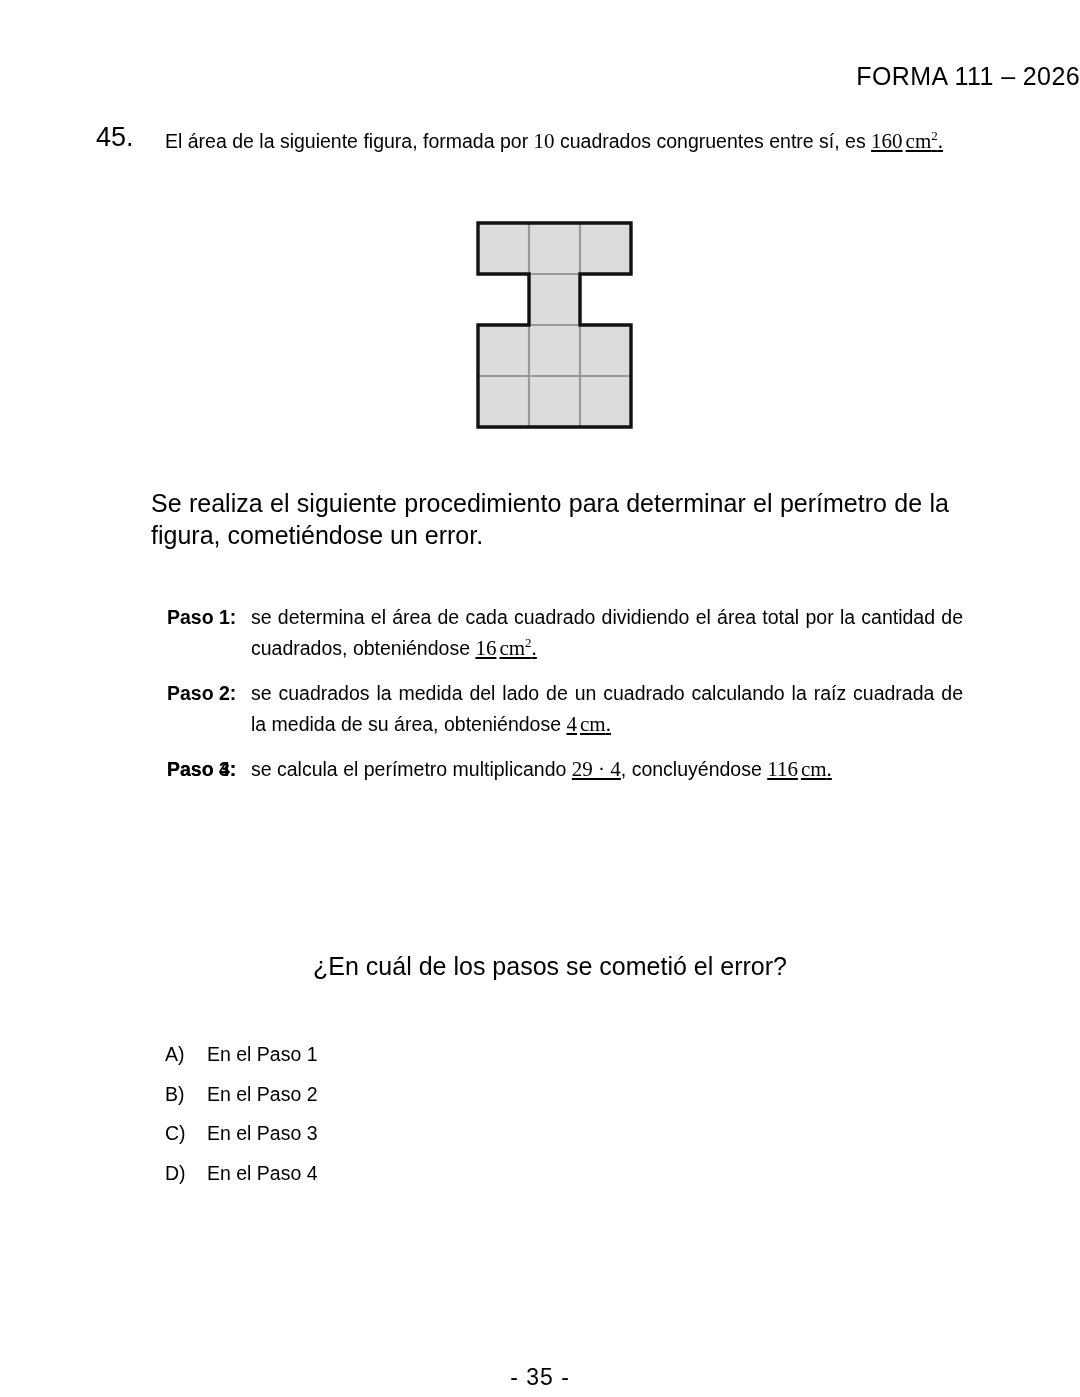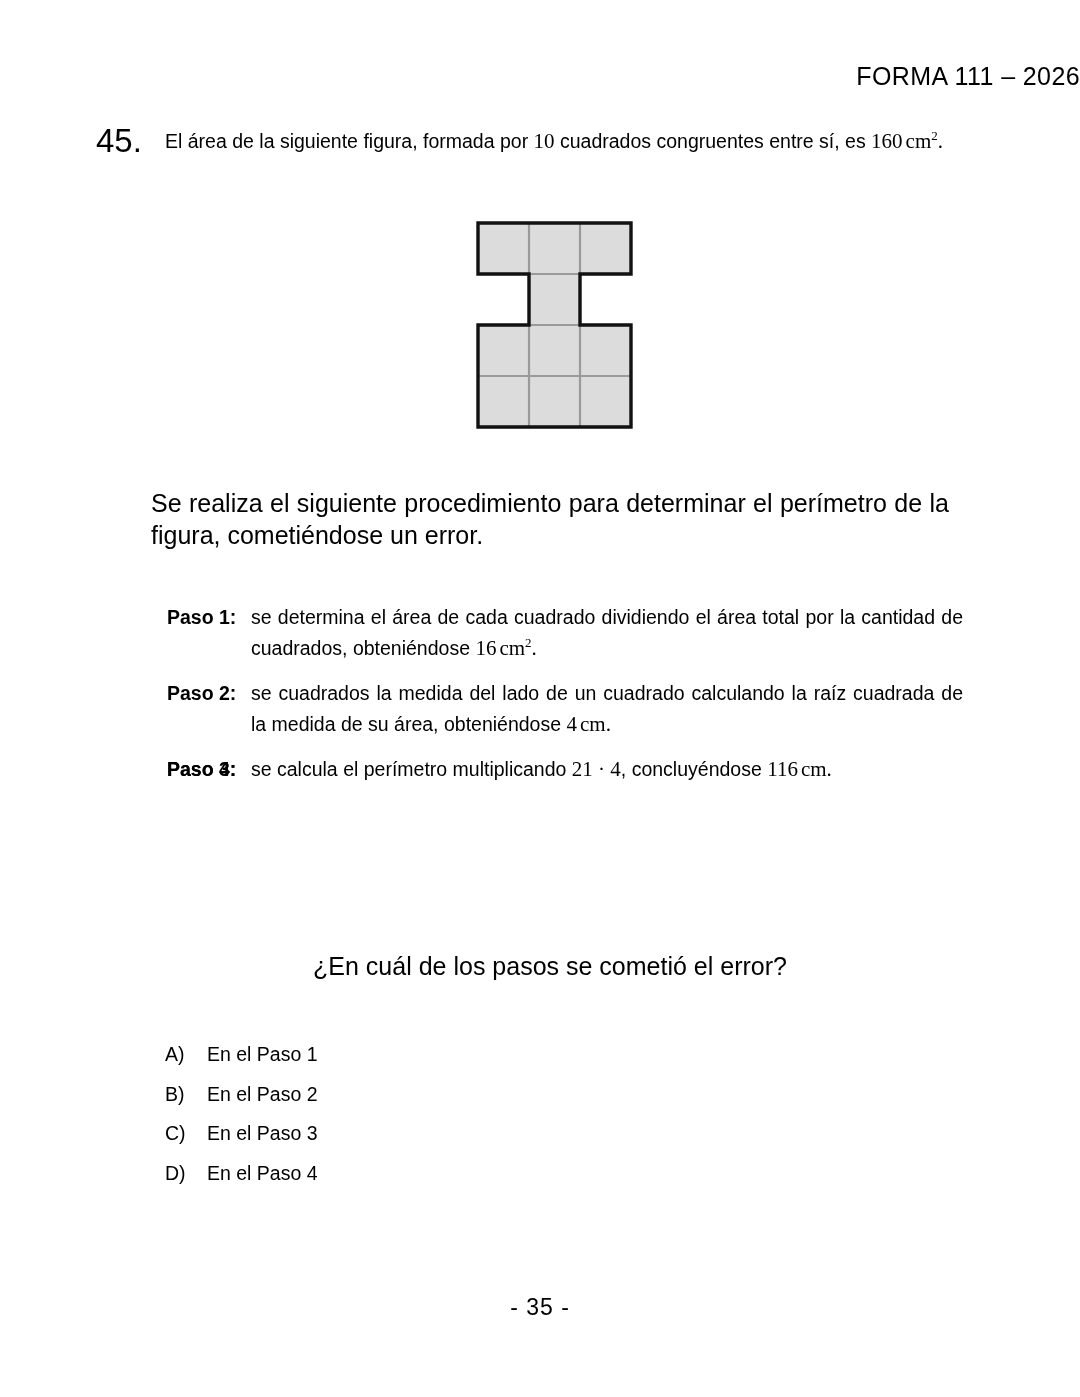--- a/index.html
+++ b/index.html
@@ -31,21 +31,21 @@
   .question {
     position: absolute;
     top: 122px;
     left: 0;
     width: 1080px;
   }
   .q-number {
     position: absolute;
     left: 96px;
     top: 0px;
-    font-size: 33px;
+    font-size: 27px;
     font-weight: 400;
   }
   .q-body {
     position: absolute;
     left: 165px;
     top: 4px;
     width: 798px;
     font-size: 19.5px;
     line-height: 31px;
     text-align: justify;
@@ -53,21 +53,21 @@
   }
   .math {
     font-family: "Liberation Serif", serif;
     font-size: 21px;
   }
   .math sup {
     font-size: 13px;
     vertical-align: super;
     line-height: 0;
   }
-  .nbs { white-space: nowrap; }
+  .nbs { white-space: nowrap; text-decoration: underline; }
 
   
   .figure-wrap {
     position: absolute;
     left: 476px;
     top: 221px;
     width: 157px;
     height: 208px;
   }
   .fig-svg { display: block; }
@@ -134,21 +134,21 @@
   }
   .opt-text {
     position: absolute;
     left: 42px;
     top: 0;
   }
 
   
   .page-footer {
     position: absolute;
-    top: 1294px;
+    top: 1364px;
     left: 0;
     width: 1080px;
     text-align: center;
     font-size: 23px;
     letter-spacing: 1px;
   }
 </style>
 </head>
 <body>
 
@@ -221,21 +221,21 @@
   </div>
 
   <div class="step">
     <span class="step-label">Paso 3:</span>
   </div>
 
   <div class="step">
     <span class="step-label">Paso 4:</span>
     <span class="step-text">
       <span>se calcula el perímetro multiplicando</span>
-      <span class="math nbs">21 · 4</span><span>, concluyéndose</span>
+      <span class="math nbs">29 · 4</span><span>, concluyéndose</span>
       <span class="math nbs">
         <span>116</span><span style="margin-left:3px;">cm</span><span>.</span>
       </span>
     </span>
   </div>
 
 </div>
 
 <div class="para p-question">¿En cuál de los pasos se cometió el error?</div>
 

